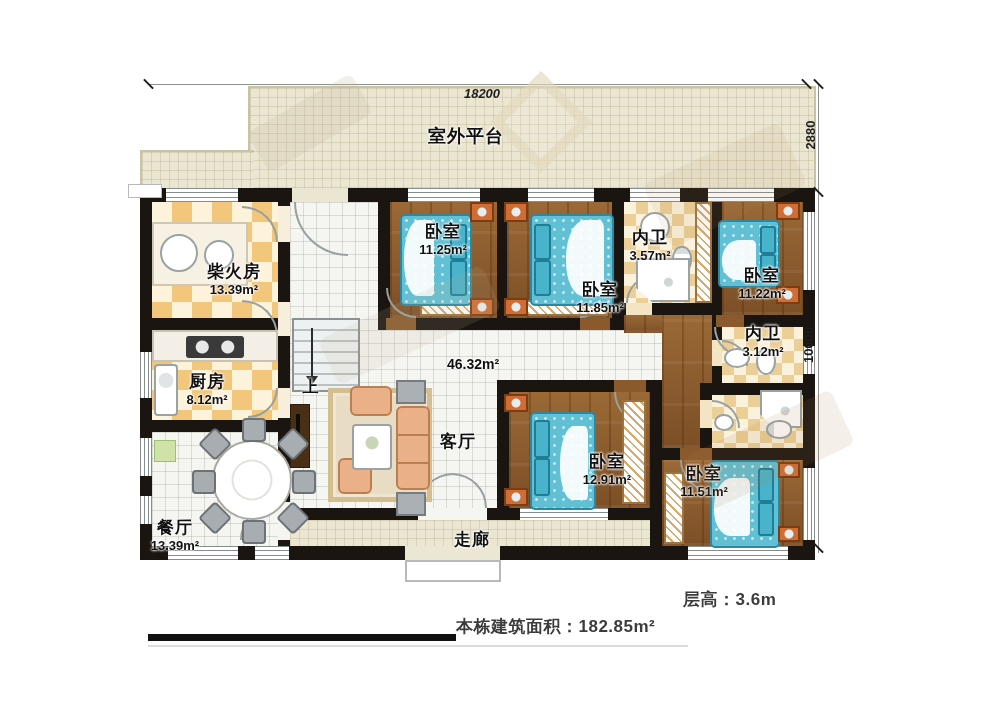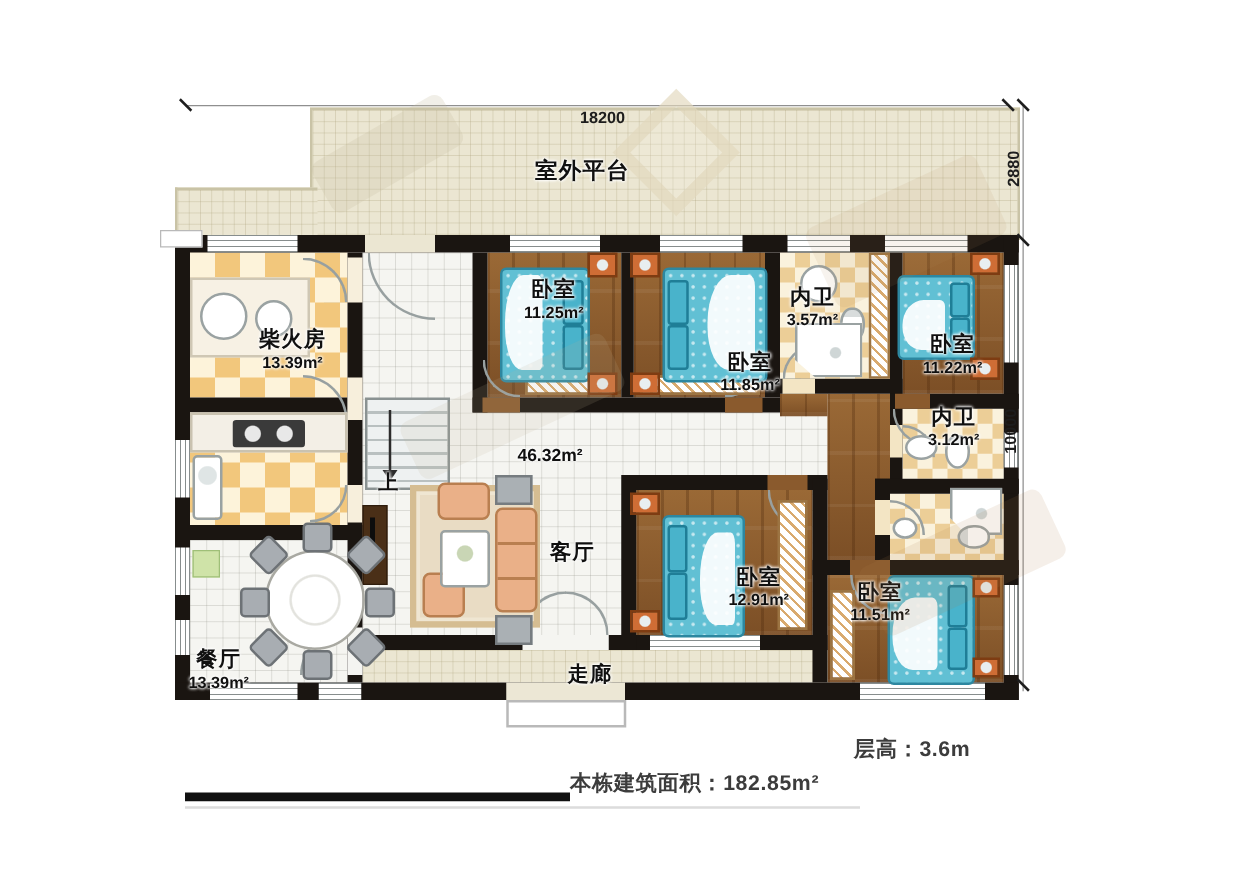--- a/index.html
+++ b/index.html
@@ -234,37 +234,41 @@
   <div class="abs" style="left:192px;top:470px;width:20px;height:20px;background:#a8adb2;border:2px solid #6d7276;border-radius:4px;"></div>
   <div class="abs" style="left:203px;top:432px;width:20px;height:20px;background:#a8adb2;border:2px solid #6d7276;border-radius:4px;transform:rotate(45deg);"></div>
   <div class="abs" style="left:154px;top:440px;width:20px;height:20px;background:#cfe3a8;border:1px solid #9fbf78;"></div>
 
   <div class="abs" style="left:405px;top:560px;width:96px;height:22px;background:#fff;border:2px solid #b9b9b9;box-sizing:border-box;"></div>
   <div class="abs" style="left:128px;top:184px;width:32px;height:12px;background:#fff;border:1px solid #b9b9b9;"></div>
 
   <div class="dimline" style="left:148px;top:84px;width:658px;height:1px;"></div>
   <div class="tick" style="left:142px;top:83px;"></div>
   <div class="tick" style="left:800px;top:83px;"></div>
-  <div class="dimtext" style="left:452px;top:86px;width:60px;">18200</div>
+  <div class="dimtext" style="left:452px;top:86px;width:60px;font-style:italic;">18200</div>
   <div class="dimline" style="left:818px;top:84px;width:1px;height:469px;"></div>
   <div class="tick" style="left:812px;top:83px;"></div>
   <div class="tick" style="left:812px;top:191px;"></div>
   <div class="tick" style="left:812px;top:547px;"></div>
   <div class="dimtext" style="left:780px;top:128px;width:60px;height:14px;transform:rotate(-90deg);">2880</div>
   <div class="dimtext" style="left:776px;top:338px;width:64px;height:14px;transform:rotate(-90deg);">10000</div>
 
   <div class="room-label" style="left:189px;top:262px;width:90px;">
     <span class="rname">柴火房</span>
     <span class="rarea">13.39m²</span>
   </div>
+  <div class="room-label" style="left:162px;top:372px;width:90px;">
+    <span class="rname">厨房</span>
+    <span class="rarea">8.12m²</span>
+  </div>
   <div class="room-label" style="left:130px;top:518px;width:90px;">
     <span class="rname">餐厅</span>
     <span class="rarea">13.39m²</span>
   </div>
-  <div class="room-label" style="left:395px;top:356px;width:90px;">
+  <div class="room-label" style="left:428px;top:356px;width:90px;">
     <span class="rarea" style="font-size:14px;">46.32m²</span>
   </div>
   <div class="room-label" style="left:413px;top:432px;width:90px;">
     <span class="rname">客厅</span>
   </div>
   <div class="room-label" style="left:398px;top:222px;width:90px;">
     <span class="rname">卧室</span>
     <span class="rarea">11.25m²</span>
   </div>
   <div class="room-label" style="left:555px;top:280px;width:90px;">

